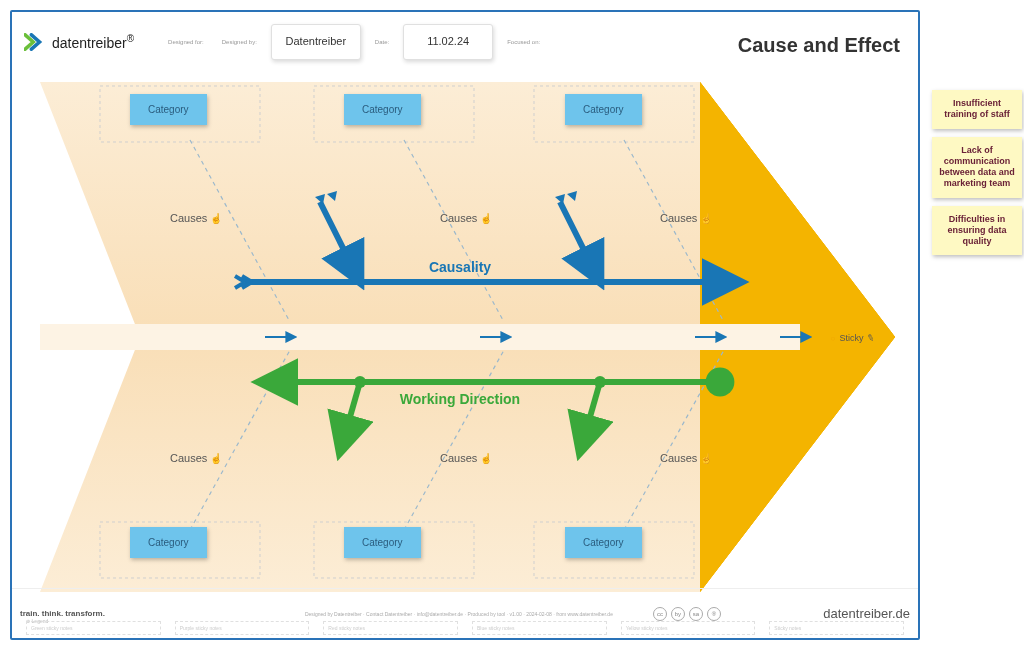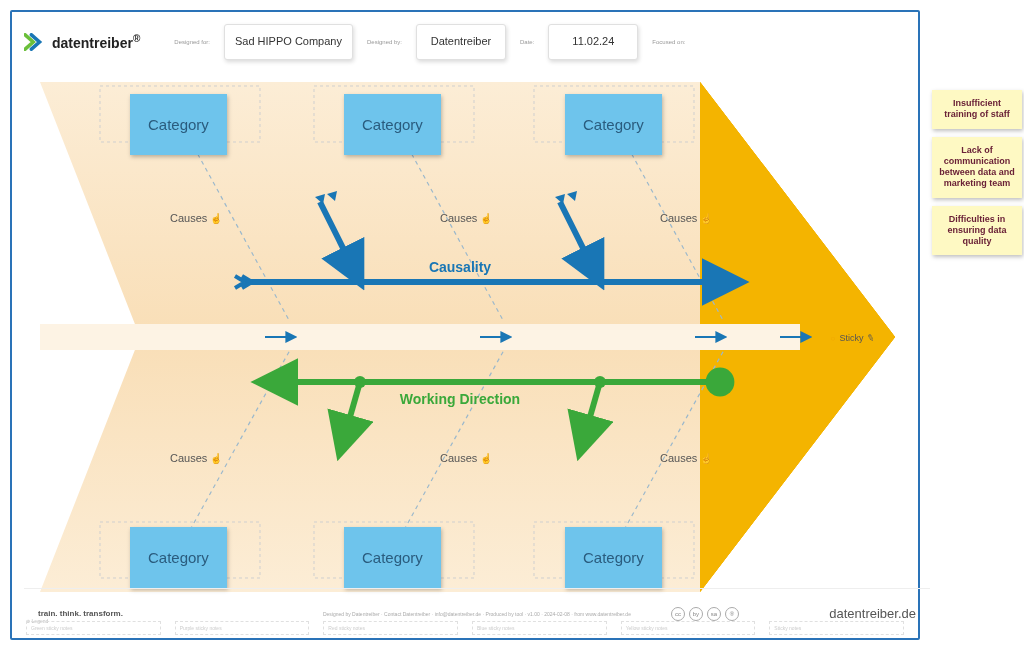--- a/index.html
+++ b/index.html
@@ -29,21 +29,21 @@
       width: 100%;
       height: 60px;
       display: flex;
       align-items: center;
       padding: 8px 12px;
     }
     .logo {
       display: flex;
       align-items: center;
       gap: 6px;
-      font-weight: bold;
+      font-weight: normal;
       font-size: 14px;
       color: #222;
     }
     .logo svg { width: 22px; height: 18px; }
     .logo-star { font-size: 10px; vertical-align: super; }
     .header-cards { display: flex; gap: 10px; margin-left: 30px; }
     .card {
       background: #fff;
       border: 1px solid #e0e0e0;
       border-radius: 3px;
@@ -74,22 +74,22 @@
       left: 28px;
       top: 70px;
       width: 855px;
       height: 510px;
     }
     
     .sticky {
       position: absolute;
       background: #6ec4ec;
       color: #2a5c7e;
-      font-size: 15px;
-      padding: 22px 18px;
+      font-size: 10px;
+      padding: 10px 18px;
       box-shadow: 1px 2px 4px rgba(0,0,0,0.25);
     }
     .cat-top-1 { left: 90px;  top: 12px; }
     .cat-top-2 { left: 304px; top: 12px; }
     .cat-top-3 { left: 525px; top: 12px; }
     .cat-bot-1 { left: 90px;  top: 445px; }
     .cat-bot-2 { left: 304px; top: 445px; }
     .cat-bot-3 { left: 525px; top: 445px; }
     
     .causes-label {
@@ -121,25 +121,25 @@
       color: #f0a500;
     }
     .effect-label::after {
       content: '✎';
       font-size: 9px;
       transform: rotate(15deg);
     }
     
     .footer {
       position: absolute;
-      bottom: 0; left: 12px; width: 100%; height: 50px;
+      bottom: 0; left: 0; width: 100%; height: 50px;
       border-top: 1px solid #eee;
       display: flex;
       align-items: center;
-      padding: 0 14px;
+      padding: 0 8px;
       font-size: 8px;
       color: #555;
     }
     .footer-left { font-weight: bold; }
     .footer-mid { margin-left: 200px; font-size: 5px; color: #aaa; line-height: 1.2;}
     .footer-cc { margin-left: 40px; display: flex; gap: 4px; }
     .cc-badge {
       width: 14px; height: 14px; border: 1px solid #aaa; border-radius: 50%;
       display: flex; align-items: center; justify-content: center; font-size: 6px; color: #888;
     }
@@ -186,34 +186,32 @@
     <div class="logo">
       <svg viewBox="0 0 24 20">
         <path d="M1 2 L10 10 L1 18" stroke="#6bbf3a" stroke-width="4" fill="none" stroke-linecap="round"></path>
         <path d="M8 2 L17 10 L8 18" stroke="#1976b5" stroke-width="4" fill="none" stroke-linecap="round"></path>
       </svg>
       <span><span>datentreiber</span><span class="logo-star">®</span></span>
     </div>
 
     <div class="header-cards">
       <span class="label-tiny">Designed for:</span>
-      <div class="card">
-          <span>Sad HIPPO Company</span>
-        </div>
       <span class="label-tiny">Designed by:</span>
       <div class="card">
           <span>Datentreiber</span>
         </div>
       <span class="label-tiny">Date:</span>
       <div class="card">
           <span>11.02.24</span>
         </div>
       <span class="label-tiny">Focused on:</span>
     </div>
 
+    <div class="title">Cause and Effect</div>
   </div>
 
   <div class="fishbone">
     <svg width="855" height="510" viewBox="0 0 855 510" style="position:absolute;left:0;top:0;">
 
       <defs>
         <marker id="arr-blue" viewBox="0 0 10 10" refX="8" refY="5" markerWidth="8" markerHeight="8" orient="auto">
           <path d="M0 0 L10 5 L0 10 z" fill="#1976b5"></path>
         </marker>
         <marker id="arr-blue-start" viewBox="0 0 10 10" refX="2" refY="5" markerWidth="8" markerHeight="8" orient="auto">

